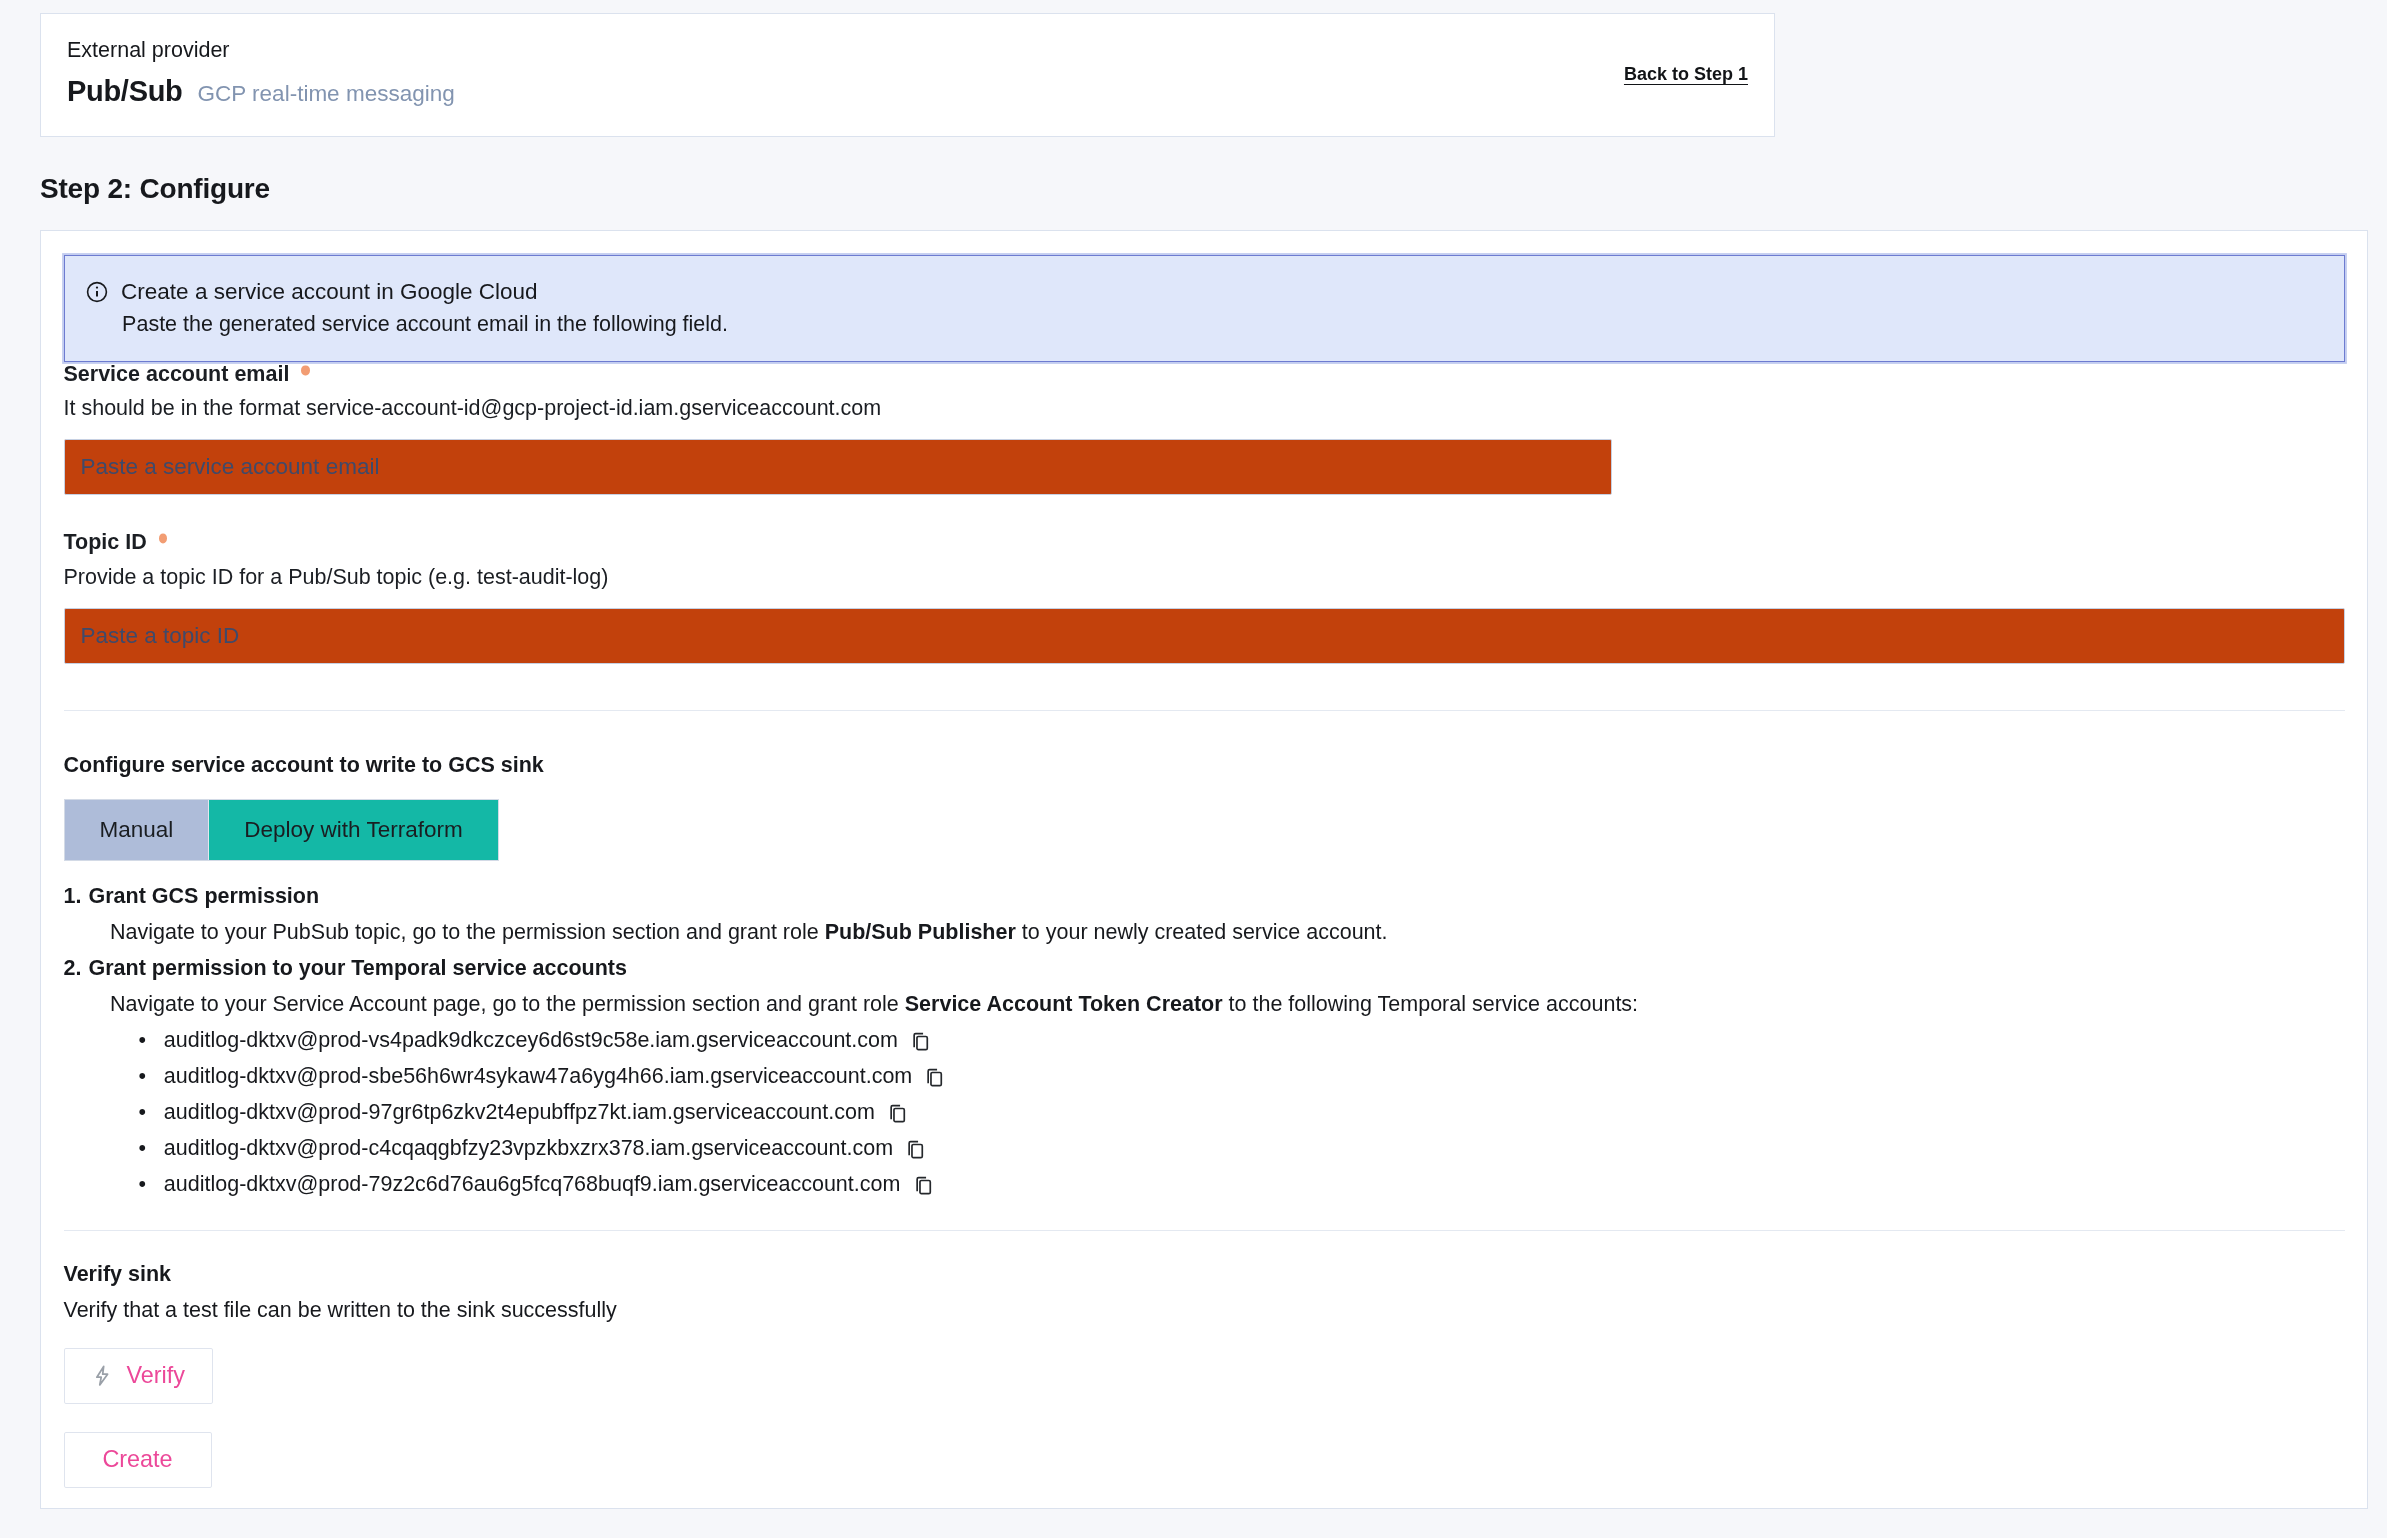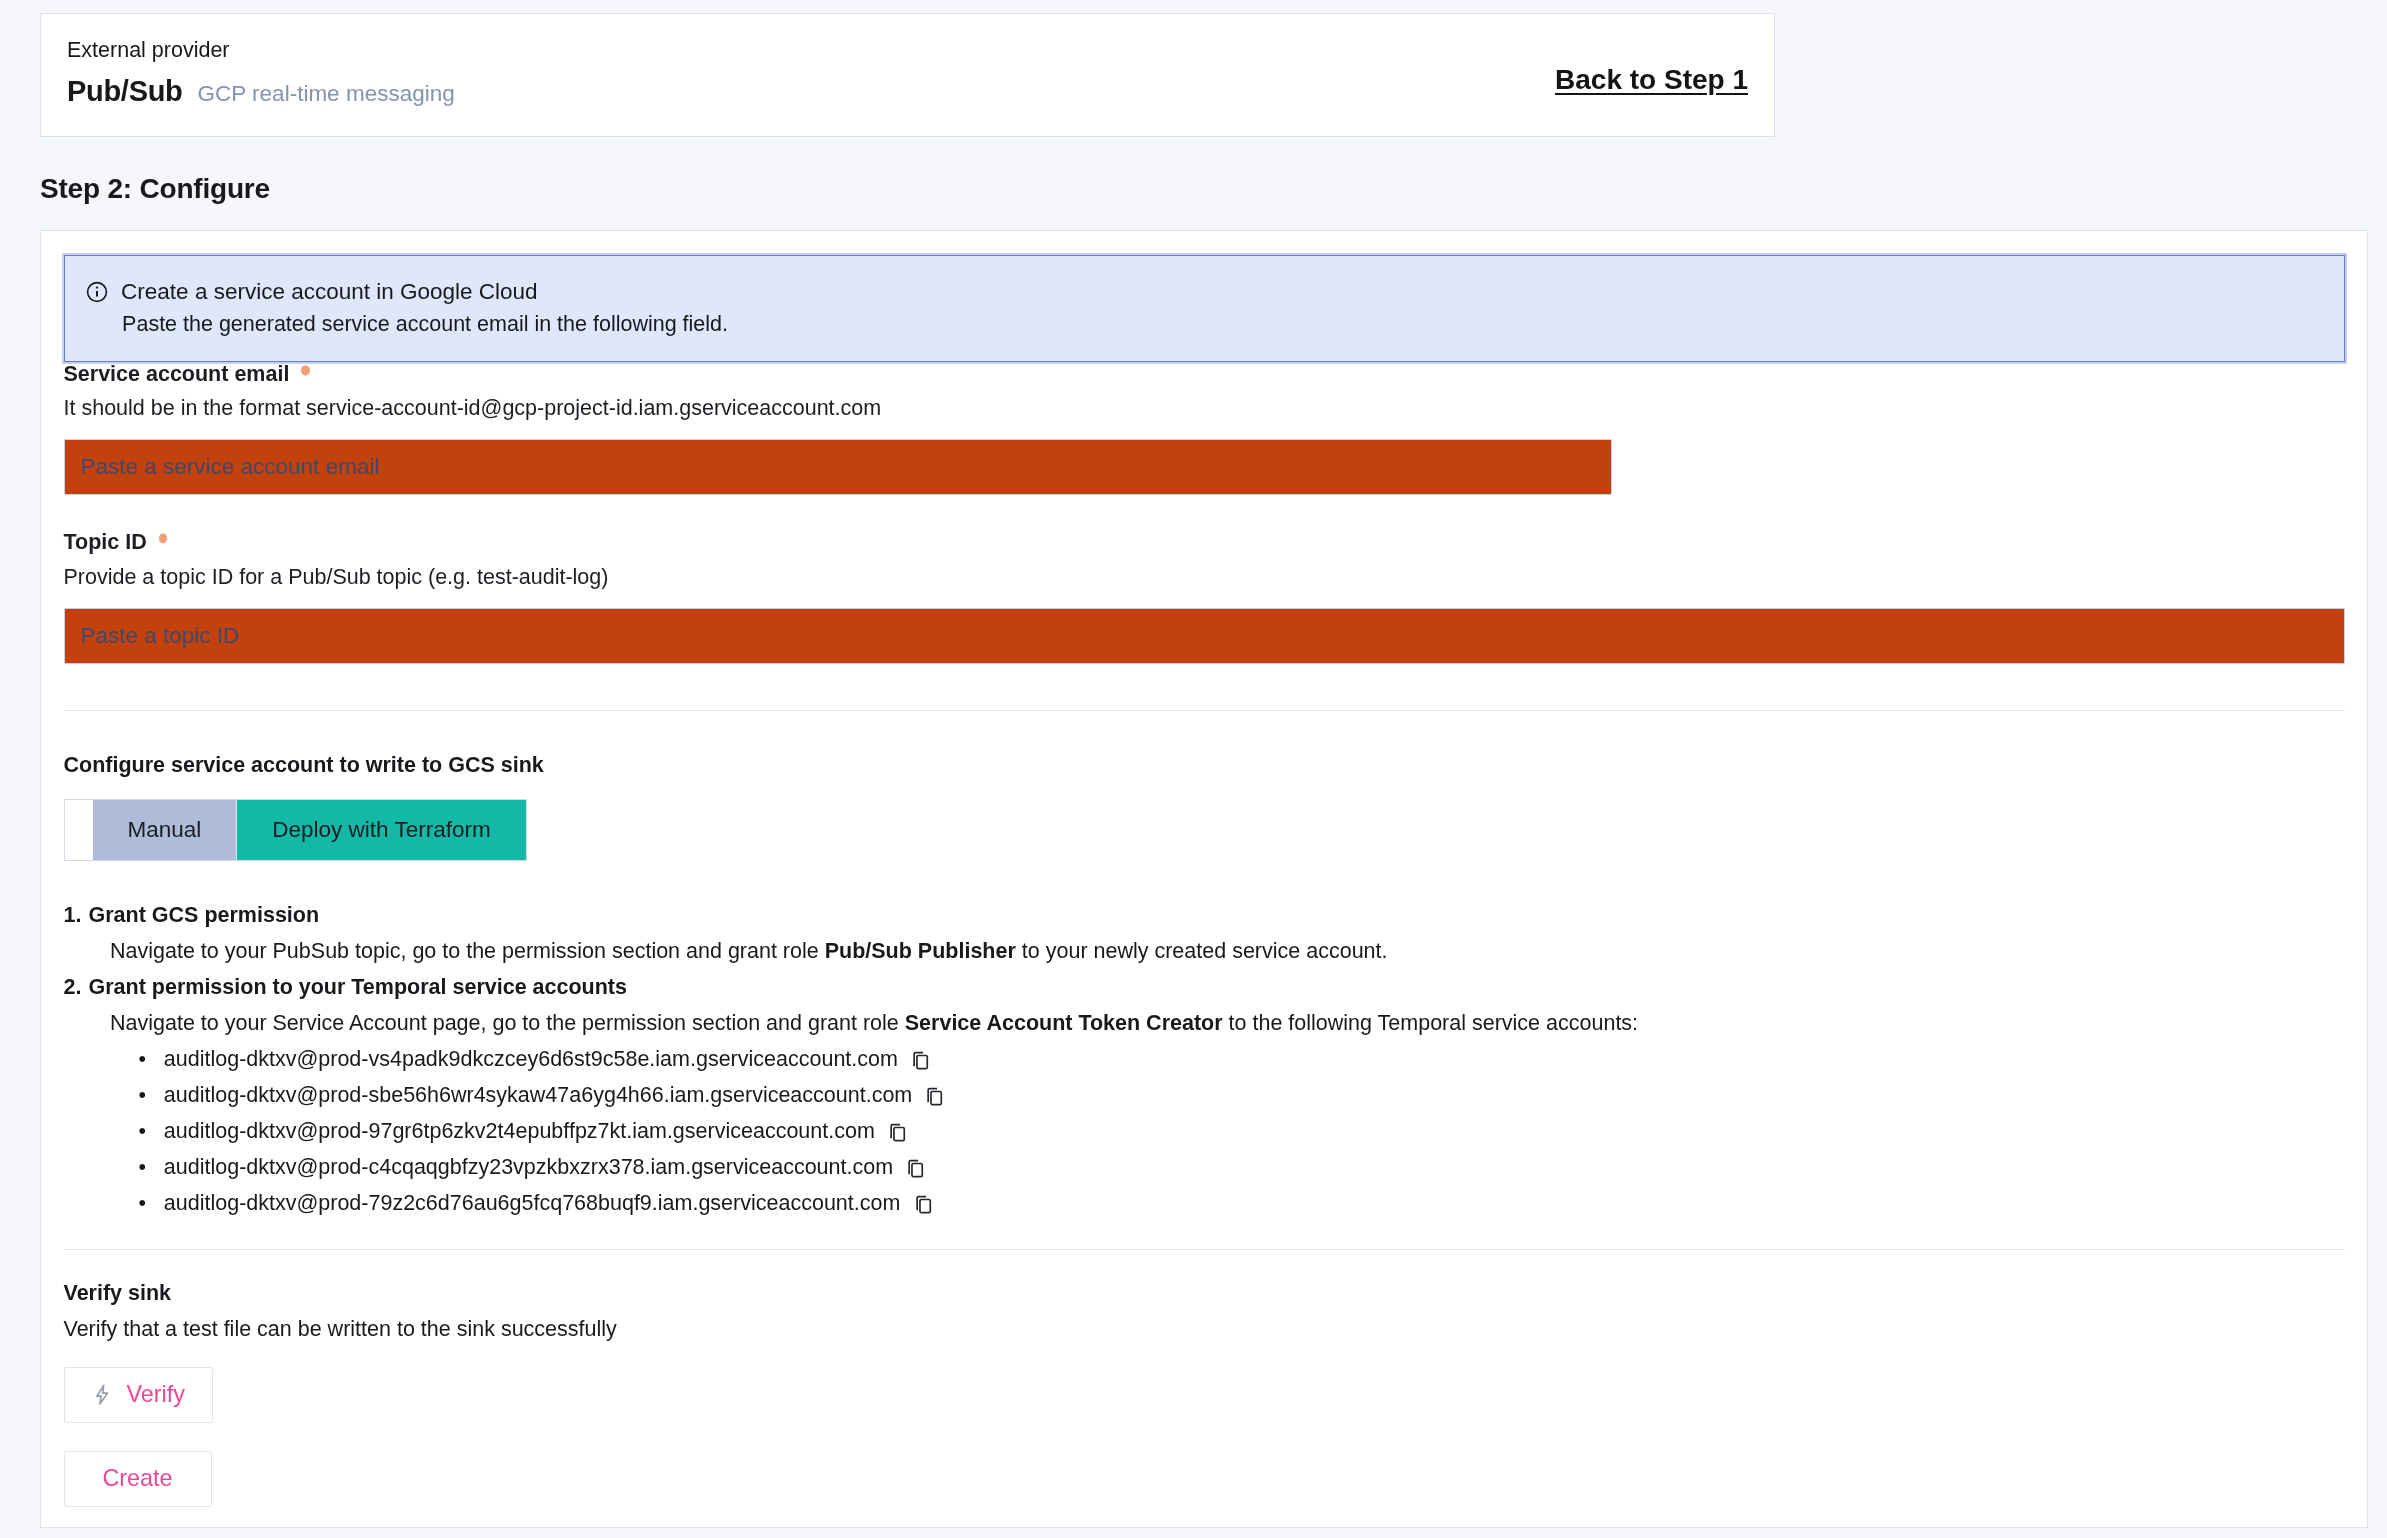--- a/index.html
+++ b/index.html
@@ -20,21 +20,21 @@
     padding: 24px 26px 28px 26px;
     display: flex;
     justify-content: space-between;
     align-items: flex-start;
   }
   .provider-eyebrow { font-size: 21.5px; color: #16181c; margin-bottom: 12px; }
   .provider-title-row { display: flex; align-items: baseline; gap: 15px; }
   .provider-name { font-size: 29px; font-weight: 700; letter-spacing: -0.3px; }
   .provider-subtitle { font-size: 22.5px; color: #8294b0; }
   .back-link {
-    font-size: 28px; font-weight: 600; color: #121417;
+    font-size: 18px; font-weight: 600; color: #121417;
     text-decoration: underline; text-underline-offset: 3.7px;
     margin-top: 26px; cursor: pointer; white-space: nowrap;
   }
 
   
   .step-heading { font-size: 28px; font-weight: 700; margin: 36px 0 25px 0; letter-spacing: -0.2px; }
 
   
   .main-card {
     width: 2328px;
@@ -76,21 +76,21 @@
   .text-input::placeholder { color: #3e4a6b; opacity: 1; }
   .input-email { width: 1548px; margin-bottom: 35px; }
   .input-topic { width: 100%; margin-bottom: 46px; }
 
   .divider { border: 0; border-top: 0.9px solid #e4e9f1; }
   .divider-1 { margin-bottom: 42px; }
   .divider-2 { margin: 28px 0 31px 0; }
 
   .sink-heading { font-size: 21.5px; font-weight: 700; margin-bottom: 21.5px; }
 
-  .tabs { display: inline-flex; border: 0.9px solid #d3dae6; margin-bottom: 36px; padding-left: 28px; }
+  .tabs { display: inline-flex; border: 0.9px solid #d3dae6; margin-bottom: 17px; }
   .tab {
     height: 60px; display: flex; align-items: center; justify-content: center;
     font-size: 22.5px; background: #14b8a6; cursor: pointer; padding: 0 35px;
     color: #1a1d21;
   }
   .tab.selected { background: #aebcd9; font-weight: 500; }
   .tab + .tab { border-left: 0.9px solid #e2e7ef; }
 
   .steps-list { list-style: none; padding-left: 25px; font-size: 21.5px; line-height: 36px; }
   .step-item { margin-bottom: 0; }

